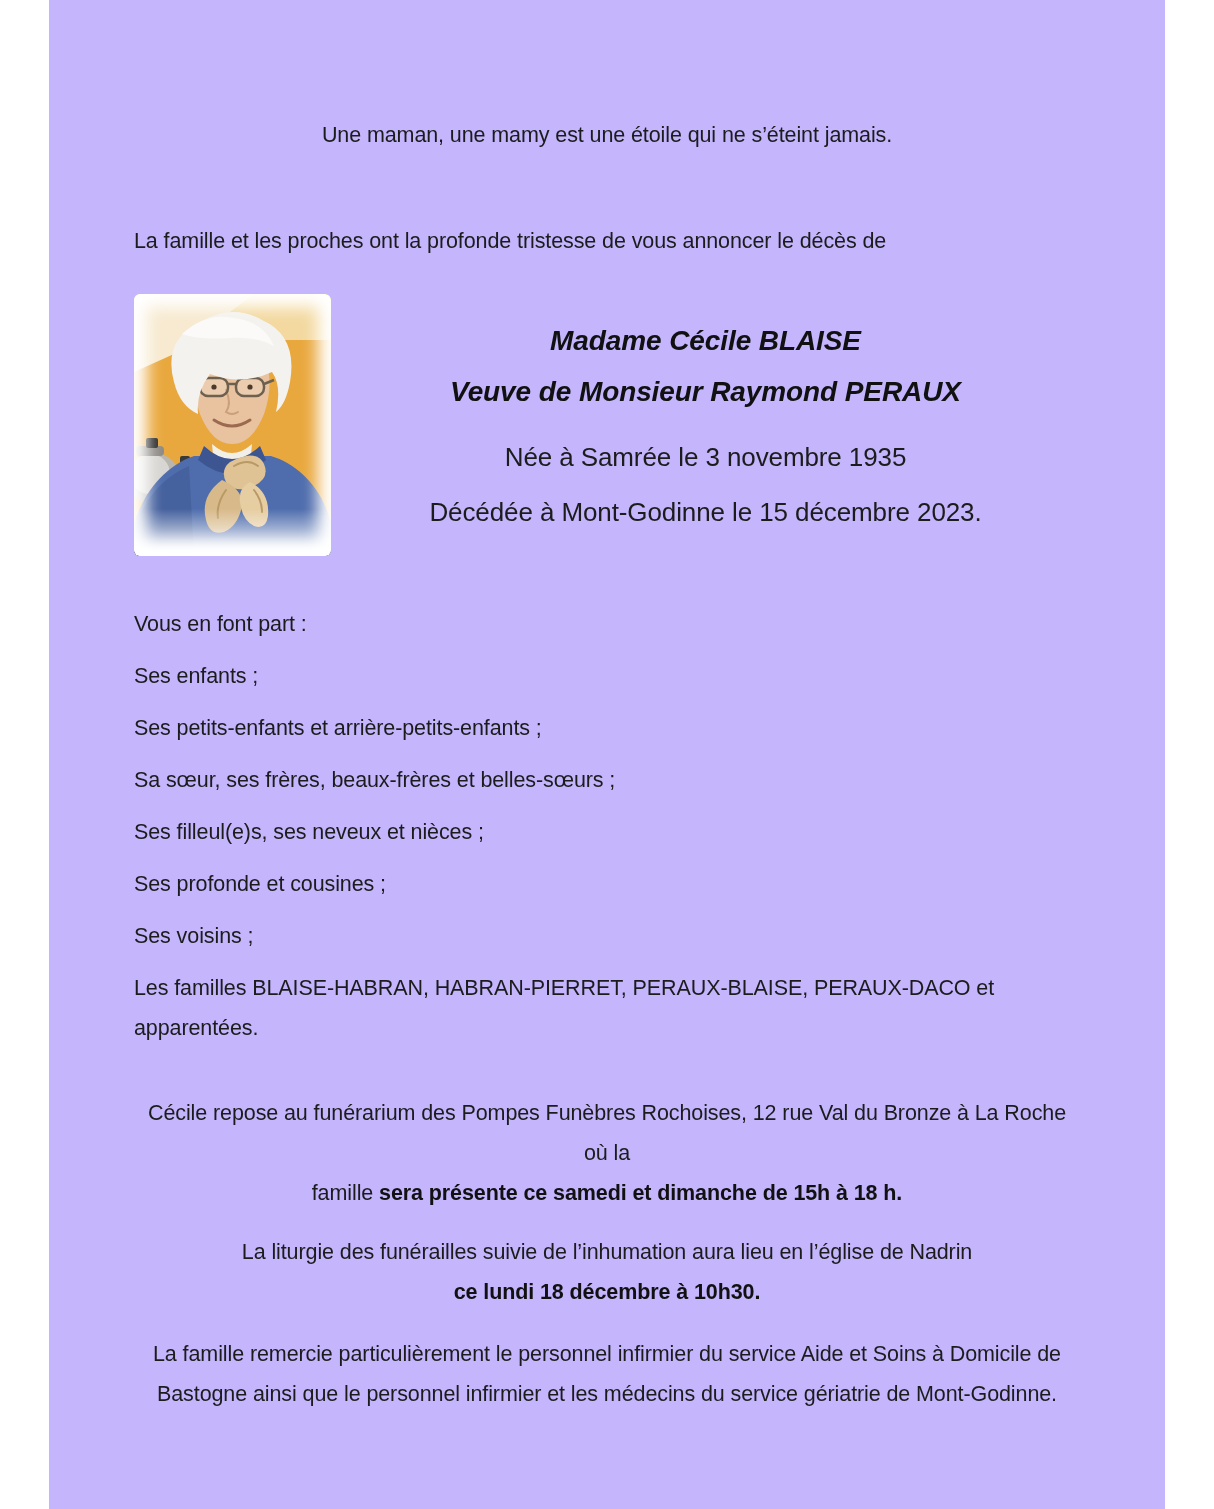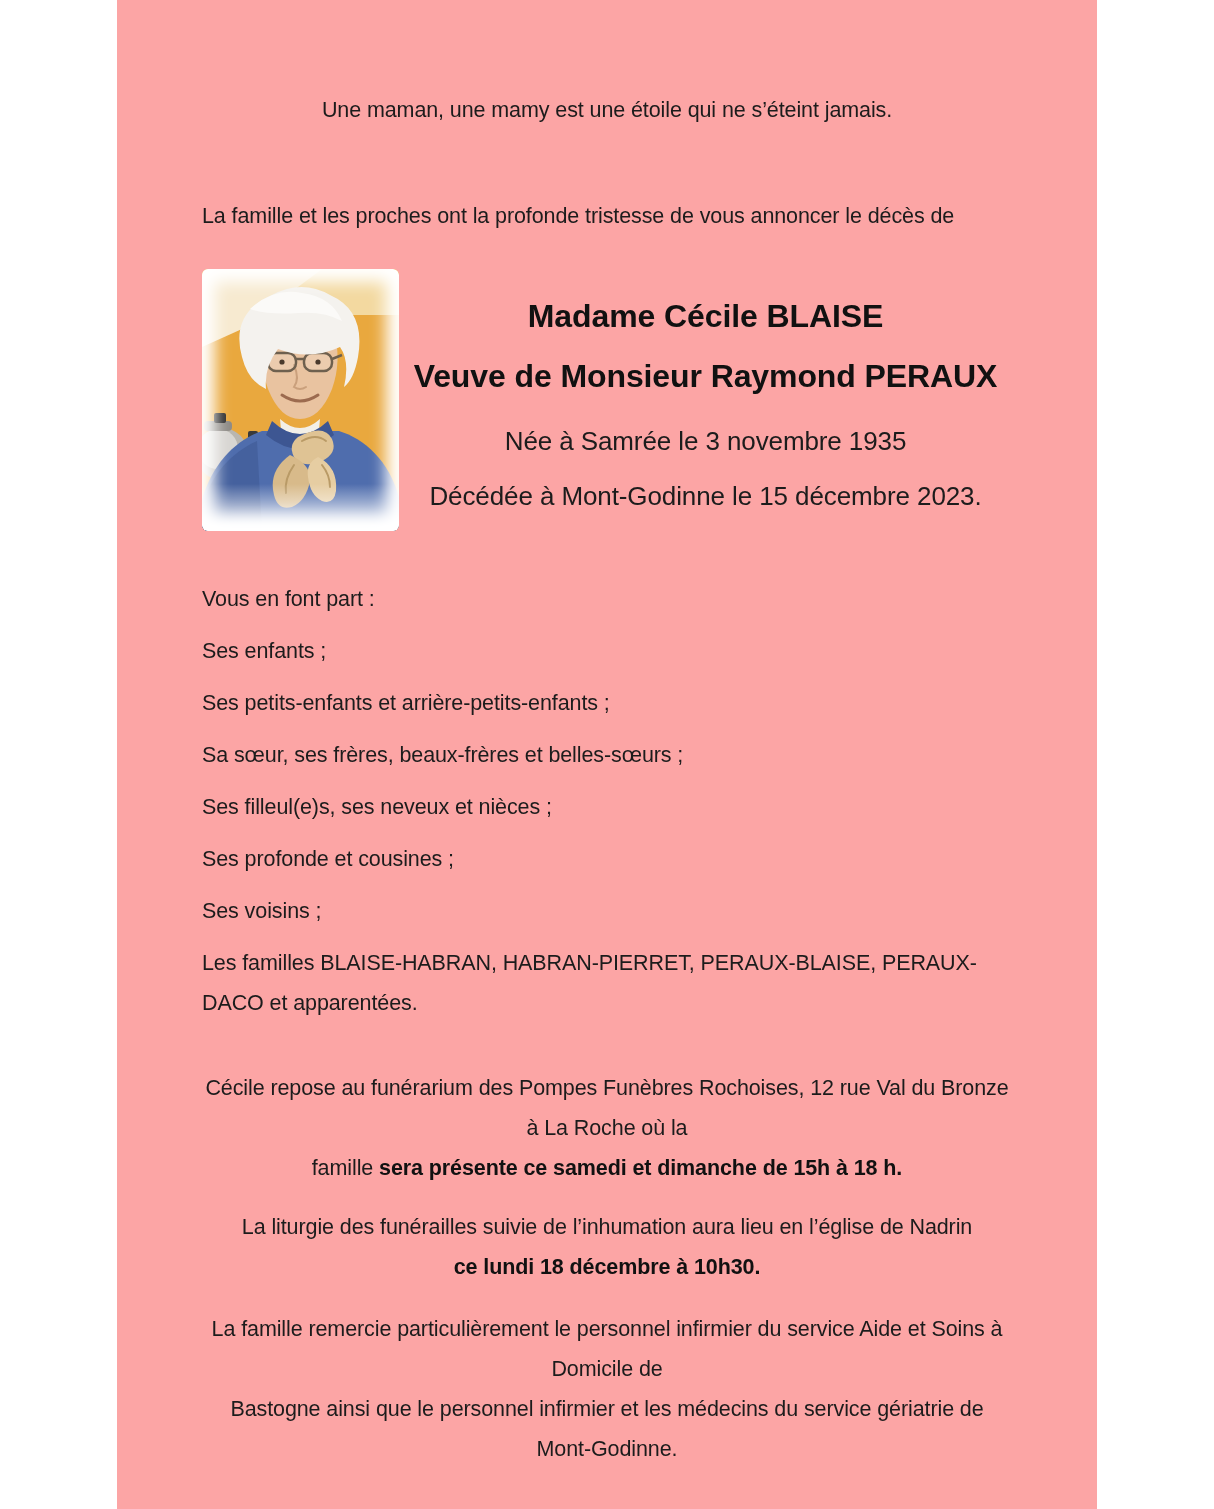--- a/index.html
+++ b/index.html
@@ -2,26 +2,26 @@
 <html><head>
 <meta charset="utf-8">
 <style>
   html, body {
     margin: 0;
     padding: 0;
     background: #ffffff;
   }
   .page {
     position: relative;
-    width: 980px;
+    width: 1116px;
     height: 1509px;
     margin: 0 auto;
-    background: #fca5a5;
+    background: #c4b5fd;
     box-sizing: border-box;
-    padding: 90px 85px 0 85px;
+    padding: 115px 85px 0 85px;
     font-family: "Liberation Sans", "DejaVu Sans", sans-serif;
     color: #1c1c1c;
     font-size: 21.5px;
     letter-spacing: -0.1px;
     overflow: hidden;
   }
   p { margin: 0; }
   .quote {
     text-align: center;
     line-height: 40px;
@@ -53,26 +53,27 @@
     box-shadow: inset 0 0 16px 13px #ffffff;
     background: linear-gradient(to bottom, rgba(255,255,255,0) 82%, rgba(255,255,255,0.95) 98%);
     pointer-events: none;
   }
   .deceased-info {
     flex: 1 1 auto;
     text-align: center;
     padding-top: 30px;
   }
   .deceased-title {
-    font-size: 32px;
+    font-size: 28px;
     font-weight: bold;
+    font-style: italic;
     line-height: 34px;
     color: #111111;
   }
-  .deceased-title.second { margin-top: 26px; }
+  .deceased-title.second { margin-top: 17px; }
   .deceased-sub {
     font-size: 26px;
     line-height: 30px;
   }
   .deceased-sub.birth { margin-top: 33px; }
   .deceased-sub.death { margin-top: 25px; }
   .family {
     margin-top: 48px;
   }
   .family p {

